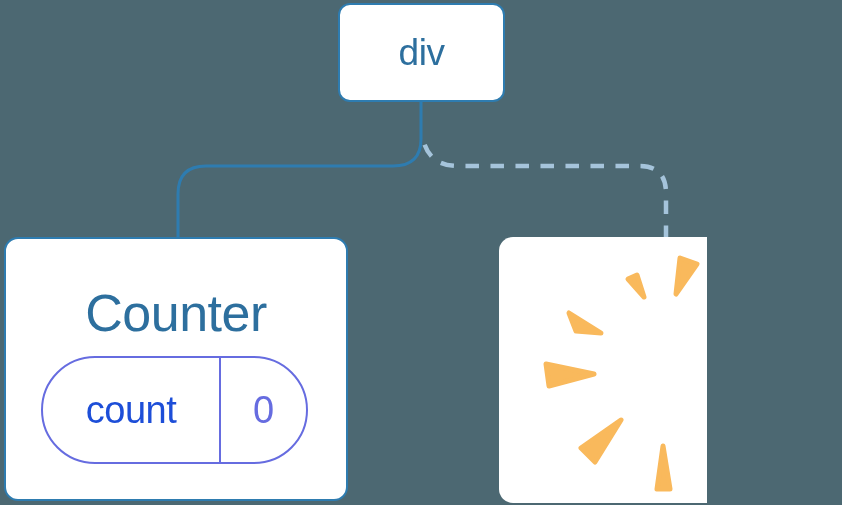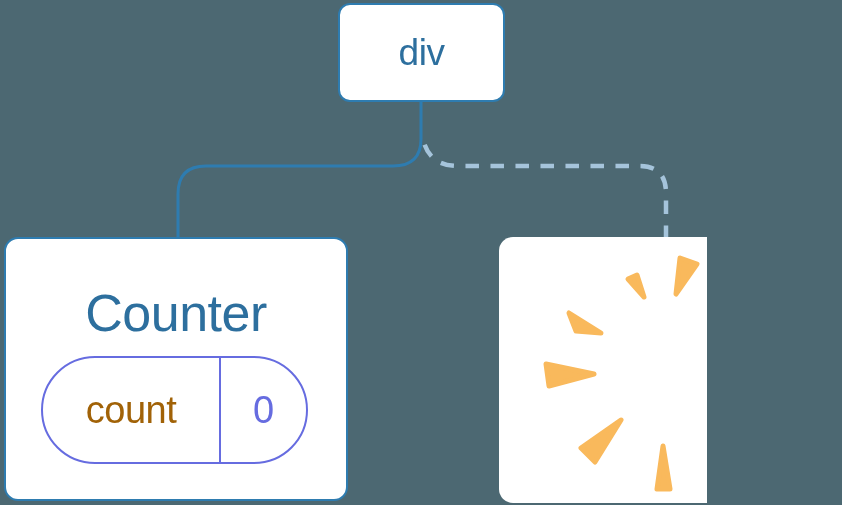--- a/index.html
+++ b/index.html
@@ -84,21 +84,21 @@
     display: flex;
     overflow: hidden;
     background: #FFFFFF;
   }
   .pill-key {
     flex: 0 0 176px;
     border-right: 2.5px solid #666CE0;
     display: flex;
     align-items: center;
     justify-content: center;
-    color: #a16207;
+    color: #1d4ed8;
     font-size: 38px;
     letter-spacing: -0.5px;
   }
   .pill-value {
     flex: 1 1 auto;
     display: flex;
     align-items: center;
     justify-content: center;
     color: #666CE0;
     font-size: 38px;

